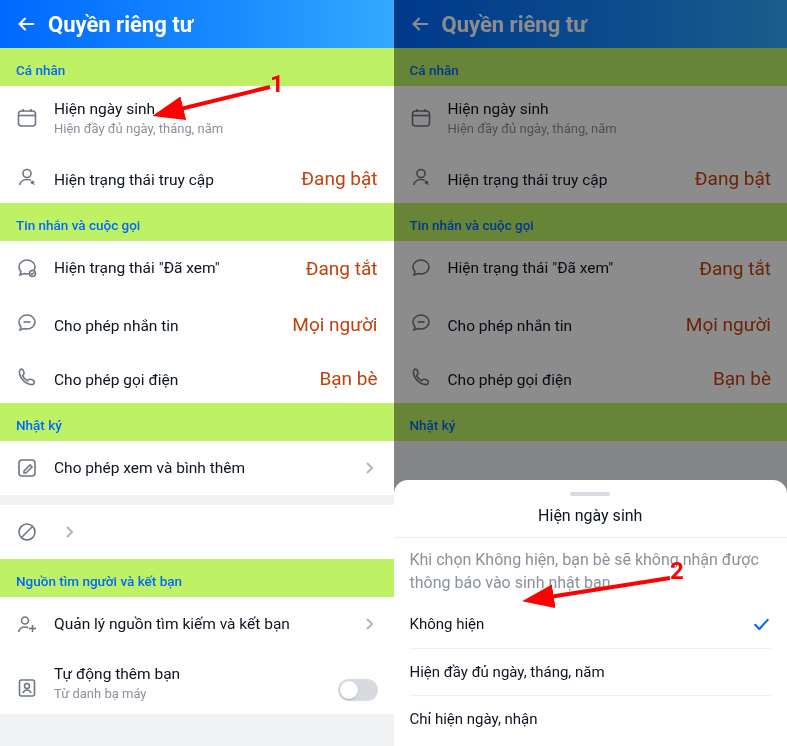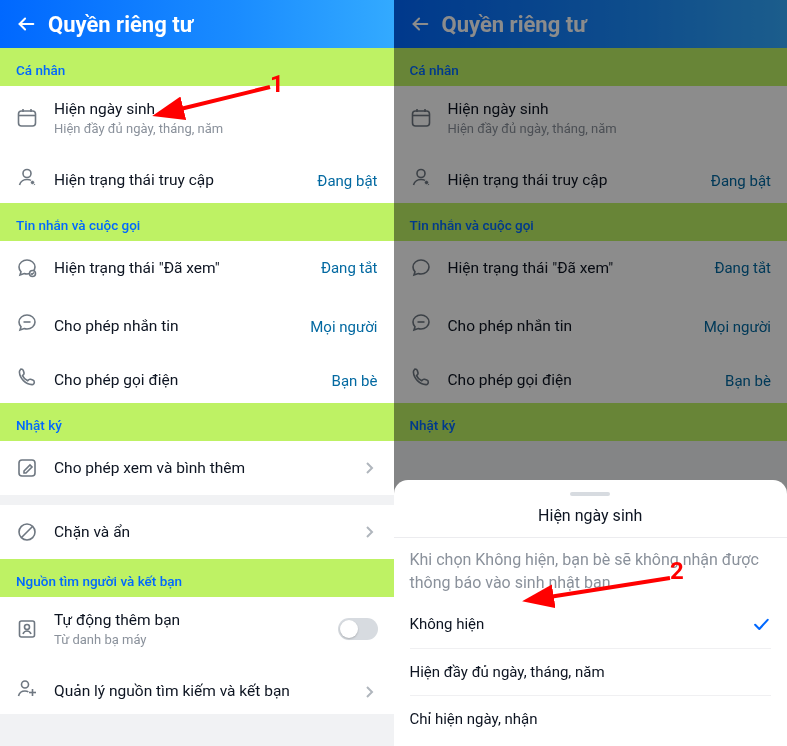--- a/index.html
+++ b/index.html
@@ -57,21 +57,21 @@
   .row-icon {
     width: 26px; height: 26px;
     flex: 0 0 26px;
     margin-right: 14px;
     color: #6e7781;
     display: flex; align-items: center; justify-content: center;
   }
   .row-body { flex: 1; min-width: 0; }
   .row-title { font-size: 15.5px; color: #0d1421; line-height: 1.3; }
   .row-sub { font-size: 13px; color: #8a919b; margin-top: 2px; }
-  .row-value { font-size: 15px; color: #0369a1; margin-left: 0; white-space: nowrap; }
+  .row-value { font-size: 19px; color: #c2410c; margin-left: 0; white-space: nowrap; }
   .chevron {
     width: 18px; height: 18px; margin-left: 6px;
     color: #b0b6bd; display:flex; align-items:center; justify-content:center;
   }
   .spacer { height: 10px; background: #f1f2f4; }
   .toggle {
     width: 40px; height: 22px; border-radius: 11px;
     background: #d7dbe0; position: relative; flex: 0 0 40px;
   }
   .toggle::after {
@@ -235,64 +235,61 @@
   </div>
   <div class="spacer"></div>
   <div class="card">
     <div class="row">
       <div class="row-icon">
         <svg width="24" height="24" viewBox="0 0 24 24" fill="none" stroke="currentColor" stroke-width="1.6">
             <circle cx="12" cy="12" r="8"></circle>
             <line x1="6.5" y1="17.5" x2="17.5" y2="6.5"></line>
           </svg>
       </div>
-      <div class="row-body">
-          <div class="row-title">Chặn và ẩn</div>
-        </div>
       <div class="chevron">
           <svg width="10" height="14" viewBox="0 0 10 14" fill="none" stroke="currentColor" stroke-width="2">
             <polyline points="3 2 8 7 3 12"></polyline>
           </svg>
         </div>
     </div>
   </div>
 
   <div class="section-header">Nguồn tìm người và kết bạn</div>
   <div class="card">
-    <div class="row">
-      <div class="row-icon">
-        <svg width="24" height="24" viewBox="0 0 24 24" fill="none" stroke="currentColor" stroke-width="1.6">
-            <rect x="4.5" y="4" width="15" height="16" rx="2"></rect>
-            <circle cx="12" cy="10" r="2.5"></circle>
-            <path d="M8 17c.7-2 2.5-3 4-3s3.3 1 4 3"></path>
-          </svg>
-      </div>
-      <div class="row-body">
-        <div class="row-title">Tự động thêm bạn</div>
-        <div class="row-sub">Từ danh bạ máy</div>
-      </div>
-      <div class="toggle"></div>
-    </div>
     <div class="row">
       <div class="row-icon">
         <svg width="24" height="24" viewBox="0 0 24 24" fill="none" stroke="currentColor" stroke-width="1.6">
             <circle cx="10" cy="8.5" r="3.5"></circle>
             <path d="M3.5 20c.8-3.5 3.8-5 6.5-5 1.2 0 2.4.3 3.4.9"></path>
             <line x1="17.5" y1="13" x2="17.5" y2="20"></line>
             <line x1="14" y1="16.5" x2="21" y2="16.5"></line>
           </svg>
       </div>
       <div class="row-body">
           <div class="row-title">Quản lý nguồn tìm kiếm và kết bạn</div>
         </div>
       <div class="chevron">
           <svg width="10" height="14" viewBox="0 0 10 14" fill="none" stroke="currentColor" stroke-width="2">
             <polyline points="3 2 8 7 3 12"></polyline>
           </svg>
         </div>
+    </div>
+    <div class="row">
+      <div class="row-icon">
+        <svg width="24" height="24" viewBox="0 0 24 24" fill="none" stroke="currentColor" stroke-width="1.6">
+            <rect x="4.5" y="4" width="15" height="16" rx="2"></rect>
+            <circle cx="12" cy="10" r="2.5"></circle>
+            <path d="M8 17c.7-2 2.5-3 4-3s3.3 1 4 3"></path>
+          </svg>
+      </div>
+      <div class="row-body">
+        <div class="row-title">Tự động thêm bạn</div>
+        <div class="row-sub">Từ danh bạ máy</div>
+      </div>
+      <div class="toggle"></div>
     </div>
   </div>
 </div>
 
 <div class="pane pane-right">
   <div class="header">
     <div class="back-btn">
       <svg width="22" height="22" viewBox="0 0 24 24" fill="none" stroke="#fff" stroke-width="2.2" stroke-linecap="round" stroke-linejoin="round">
           <line x1="20" y1="12" x2="5" y2="12"></line>
           <polyline points="11 18 5 12 11 6"></polyline>

